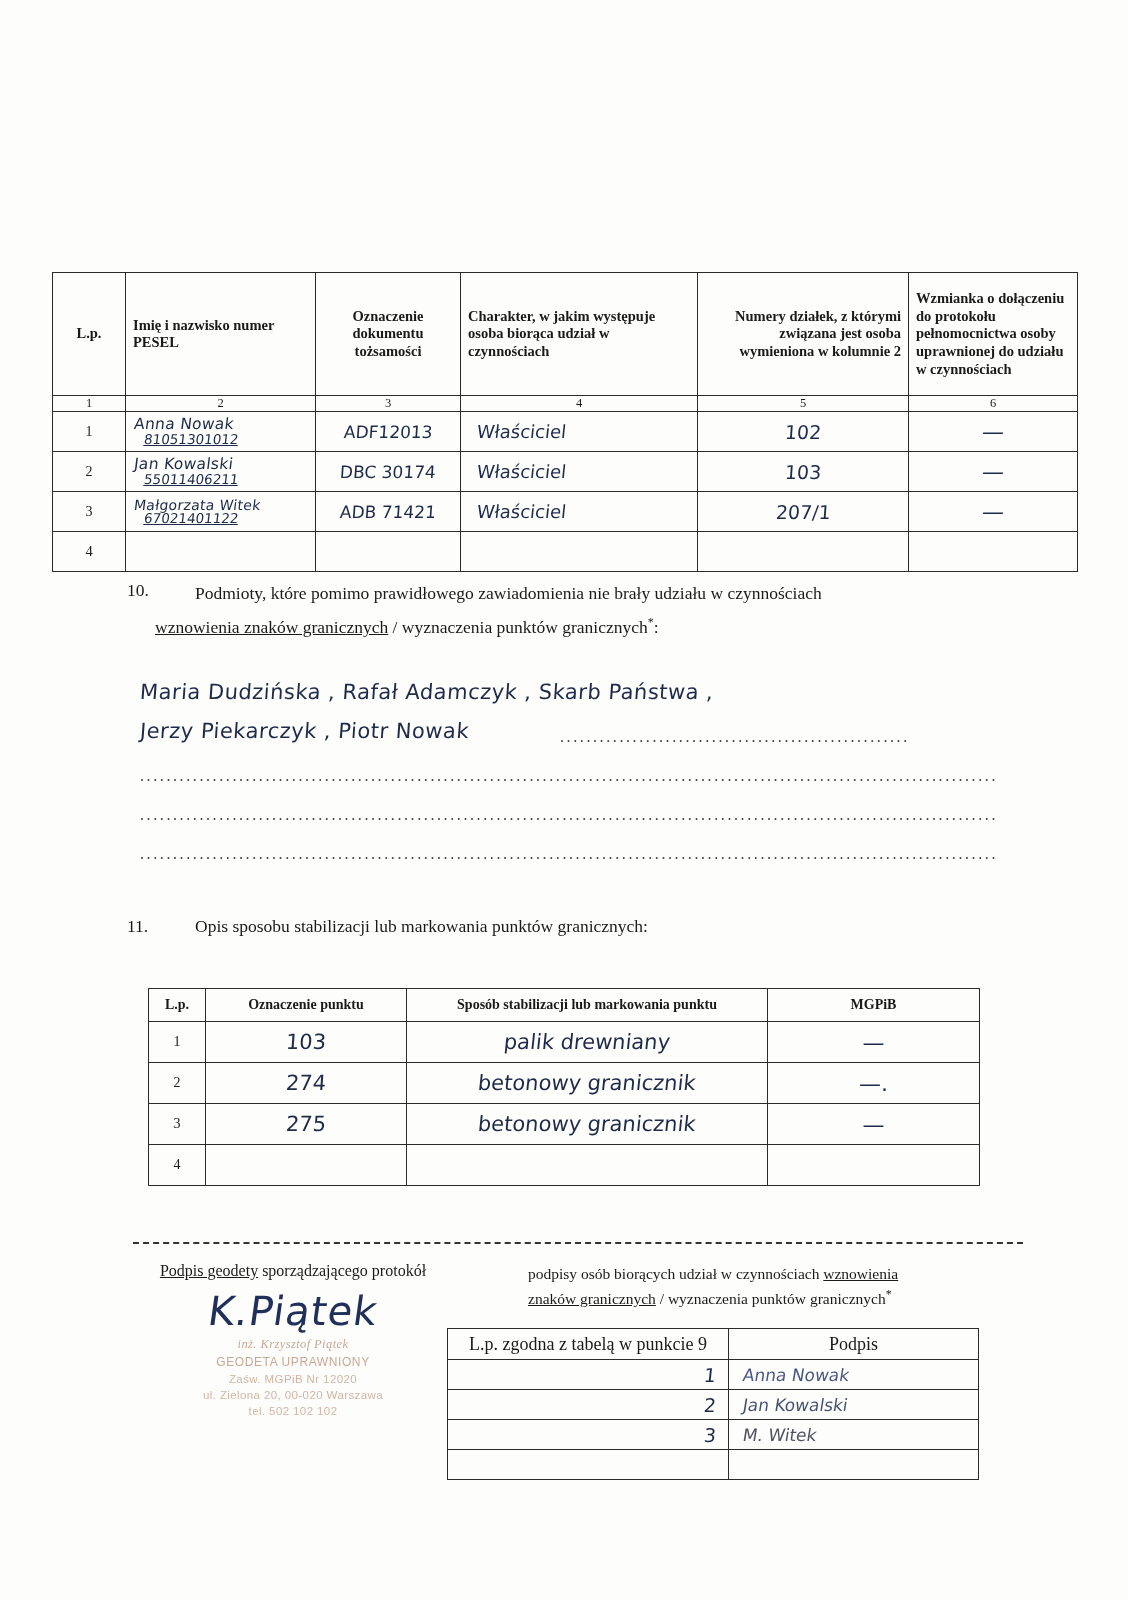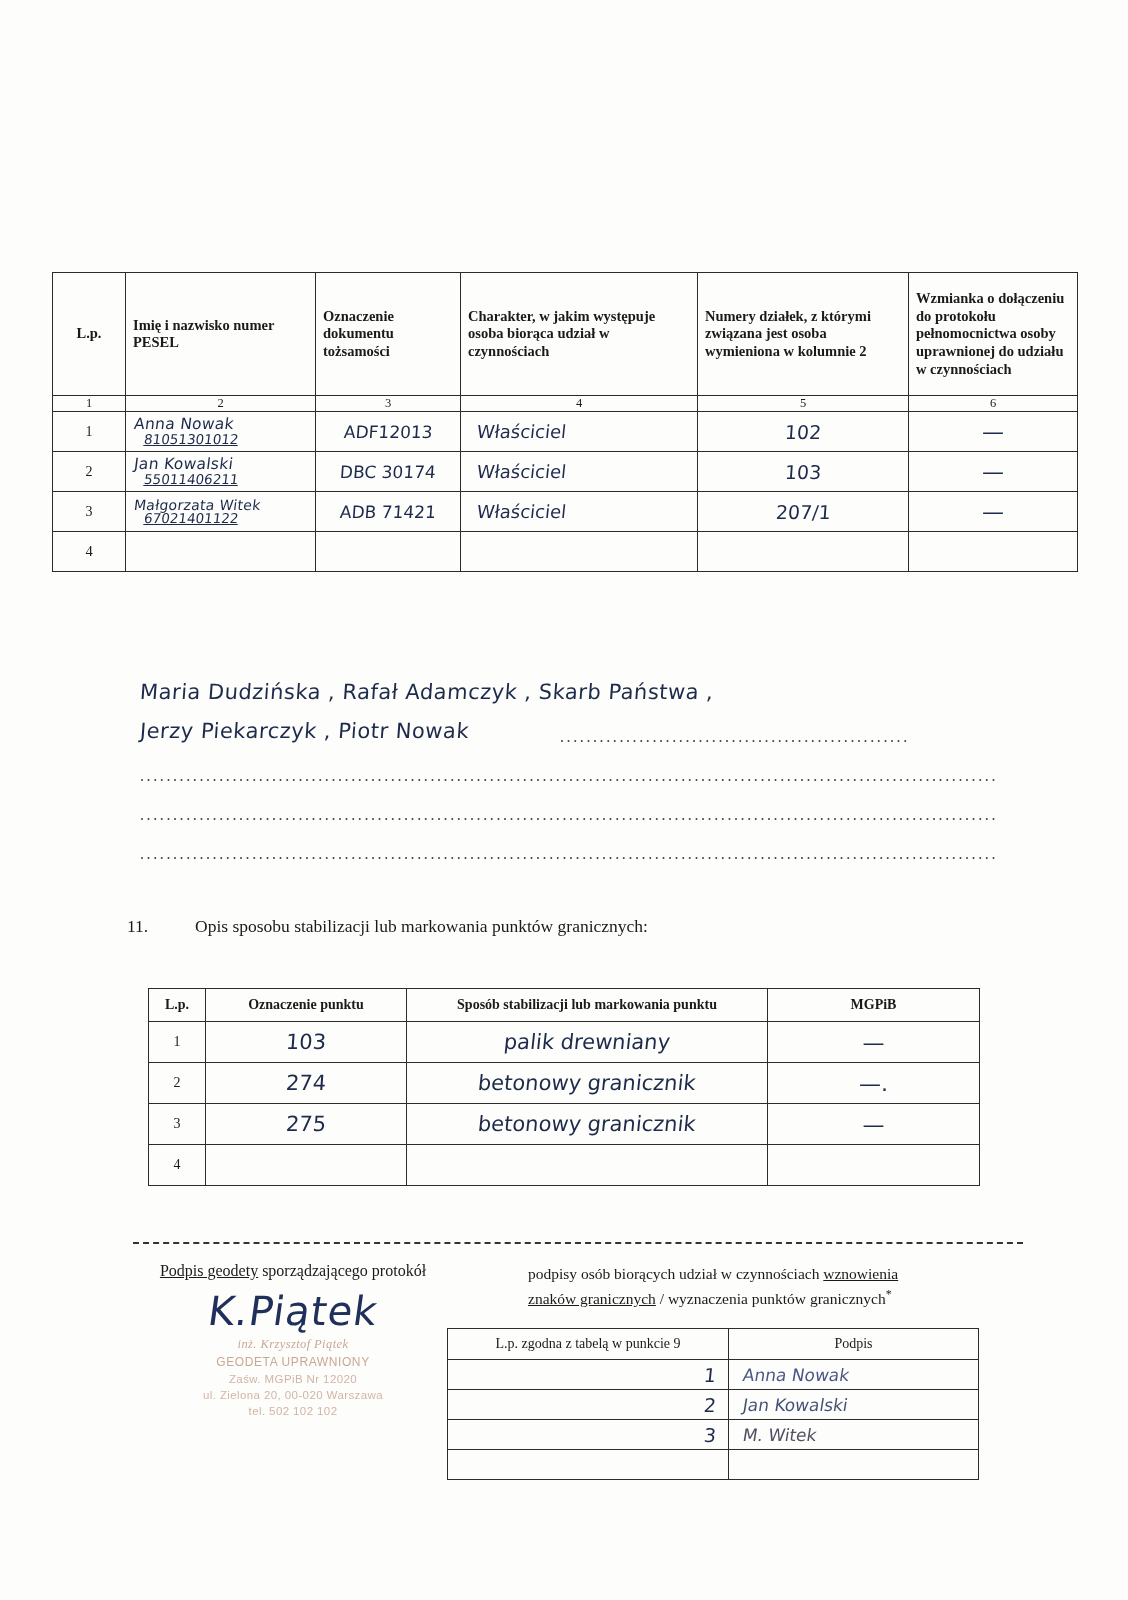--- a/index.html
+++ b/index.html
@@ -304,21 +304,21 @@
     position: absolute;
     left: 447px;
     top: 1328px;
     width: 532px;
     font-size: 15px;
   }
   .t-sig th {
     font-weight: normal;
     text-align: center;
     height: 26px;
-    font-size: 14px;
+    font-size: 18px;
   }
   .t-sig td { height: 25px; }
   .t-sig td.n {
     text-align: right;
     padding-right: 12px;
   }
   .t-sig td.n span {
     font-family: "DejaVu Sans", sans-serif;
     color: #1d2a4a;
     font-size: 19px;
@@ -342,23 +342,23 @@
 <body>
 
 <div class="page">
 
 
   <table class="t9">
     <thead>
       <tr>
         <th class="c1" style="width:58px;">L.p.</th>
         <th style="width:175px;">Imię i nazwisko numer PESEL</th>
-        <th style="width:130px;">Oznaczenie dokumentu tożsamości</th>
+        <th style="width:130px;text-align:center;">Oznaczenie dokumentu tożsamości</th>
         <th style="width:222px;border-radius:9px;">Charakter, w jakim występuje osoba biorąca udział w czynnościach</th>
-        <th style="width:196px;">Numery działek, z którymi związana jest osoba wymieniona w kolumnie 2</th>
+        <th style="width:196px;text-align:right;">Numery działek, z którymi związana jest osoba wymieniona w kolumnie 2</th>
         <th>Wzmianka o dołączeniu do protokołu pełnomocnictwa osoby uprawnionej do udziału w czynnościach</th>
       </tr>
       <tr class="numrow">
         <td>1</td>
         <td>2</td>
         <td>3</td>
         <td>4</td>
         <td>5</td>
         <td>6</td>
       </tr>
@@ -401,20 +401,25 @@
         <td class="lp" style="text-align:center;">4</td>
         <td></td>
         <td></td>
         <td></td>
         <td></td>
         <td></td>
       </tr>
     </tbody>
   </table>
 
+  <div class="item10">
+    <span class="num">10.</span>
+    <span class="txt">Podmioty, które pomimo prawidłowego zawiadomienia nie brały udziału w czynnościach</span>
+    <span class="sub"><span class="u">wznowienia znaków granicznych</span> <span>/ wyznaczenia punktów granicznych</span><span class="star">*</span><span>:</span></span>
+  </div>
 
   <div class="hwlines">
     <div class="hwline">
       <span class="content">Maria Dudzińska , Rafał Adamczyk , Skarb Państwa ,</span>
     </div>
     <div class="hwline">
       <span class="content">Jerzy Piekarczyk , Piotr Nowak</span>
       <span class="dots ind1">.....................................................</span>
     </div>
     <div class="hwline">

